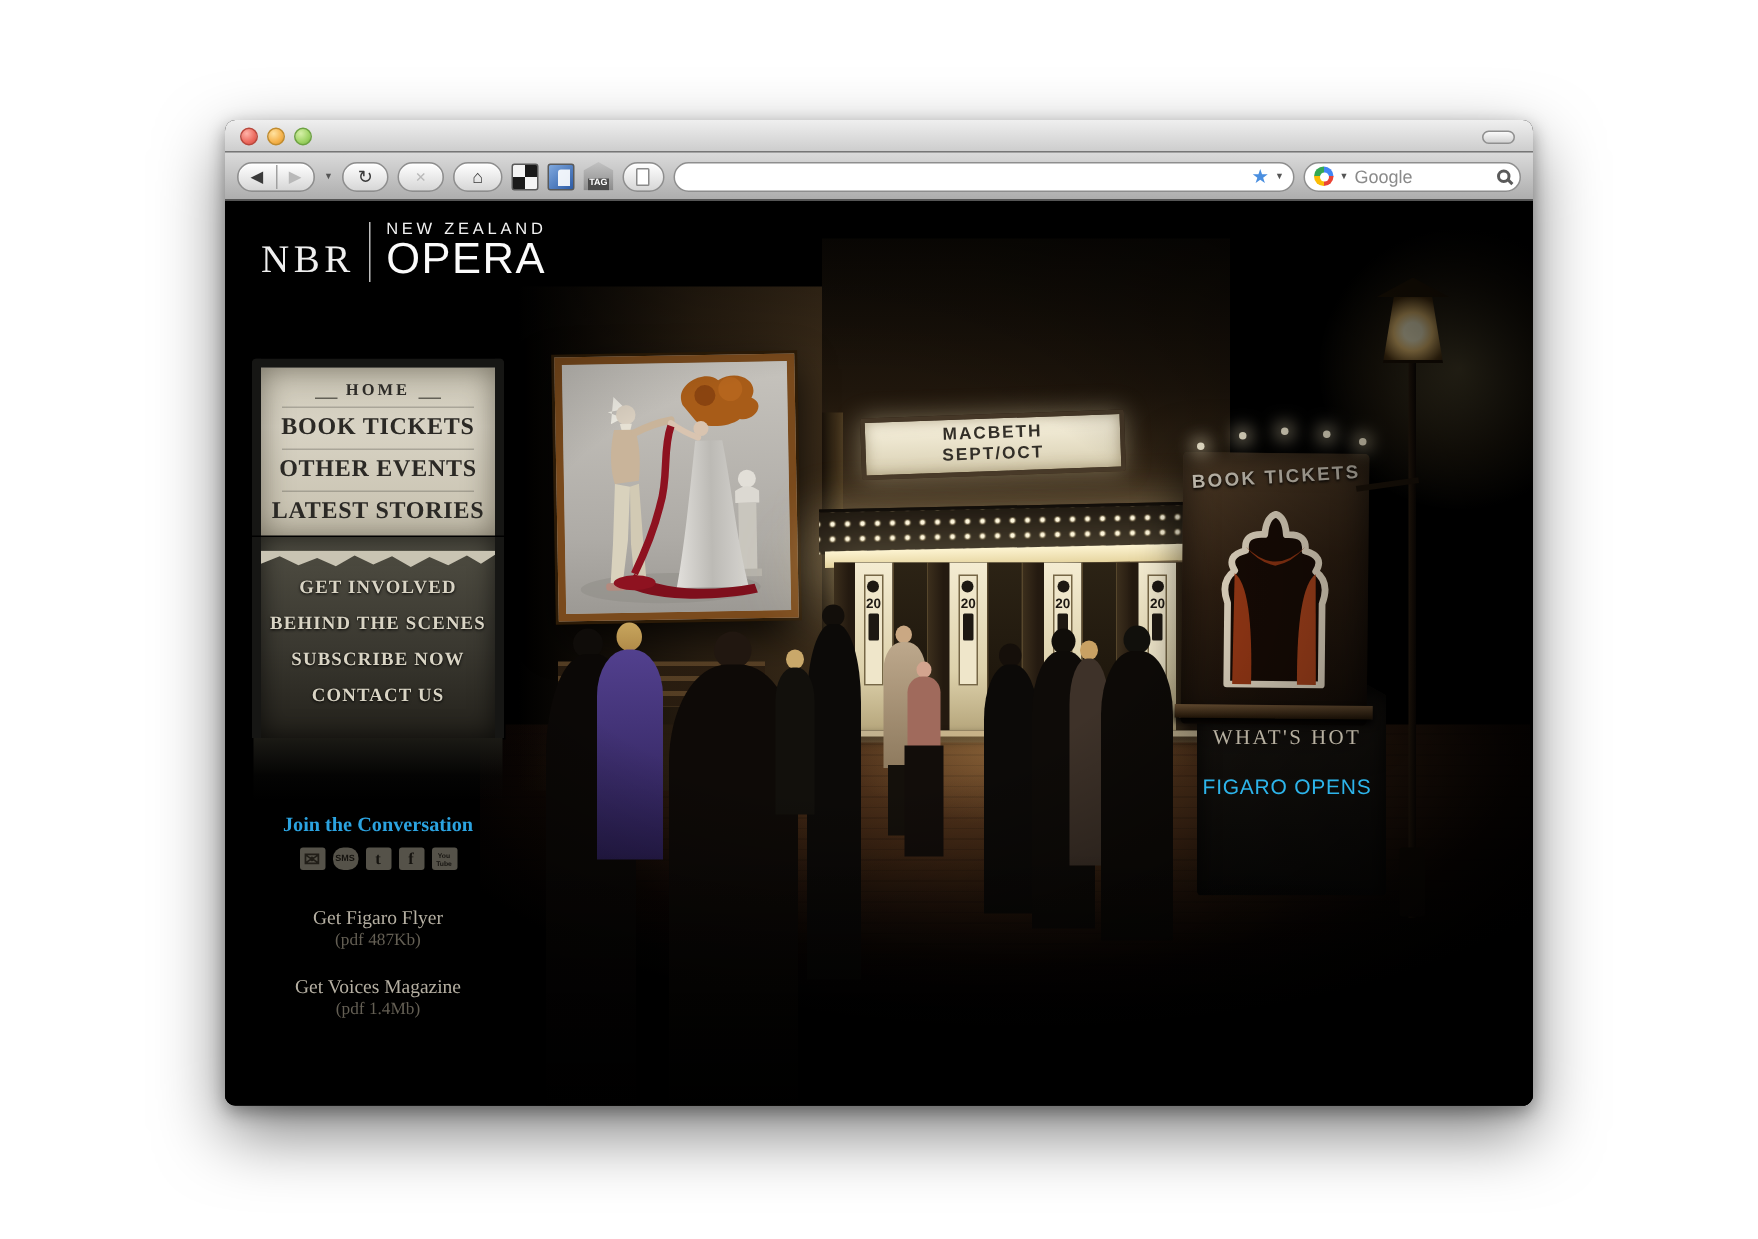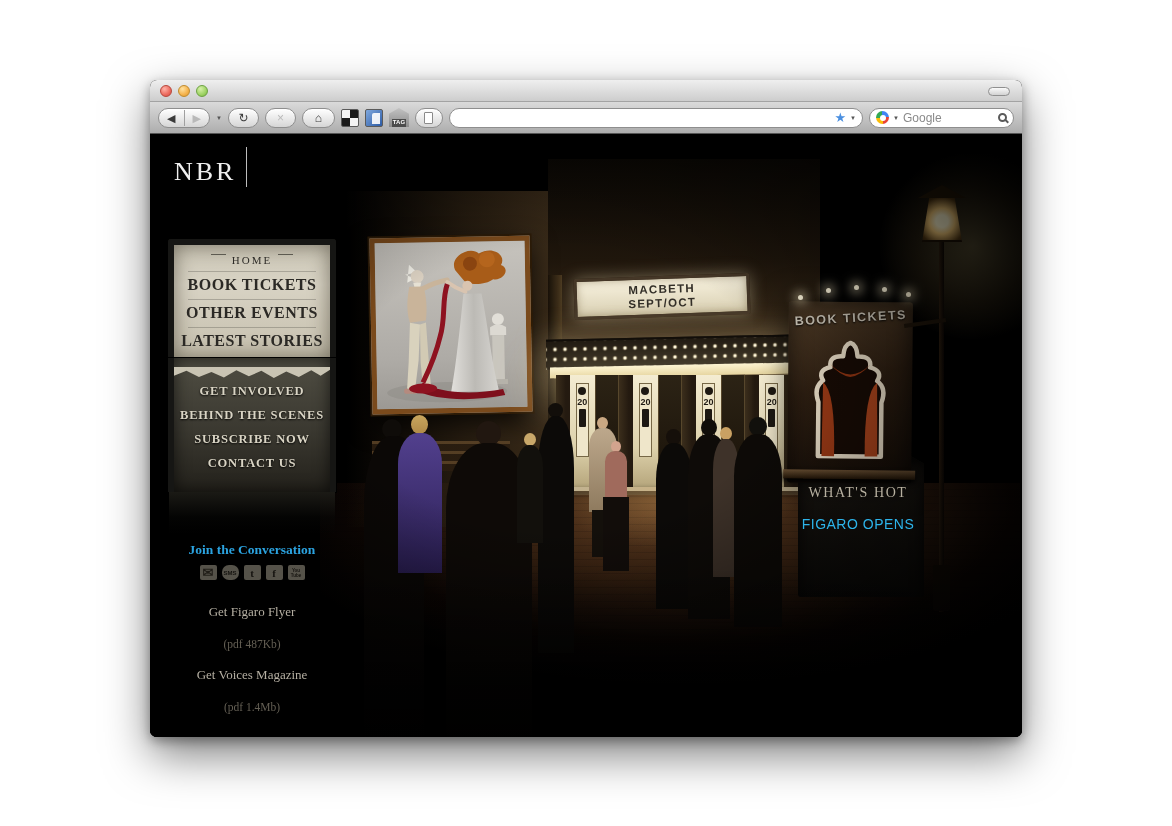--- a/index.html
+++ b/index.html
@@ -62,22 +62,22 @@
   #logo .bar { width:1px; height:40px; background:#bdbdbd; margin:0 10px; }
   #logo .sm { font-size:11px; color:#f2f2f2; letter-spacing:2.5px; }
   #logo .lg { font-size:29px; color:#fbfbfb; letter-spacing:1px; line-height:1; }
 
   
   #sidebar { position:absolute; left:18px; top:104px; width:168px; z-index:8; text-align:center; }
   .parchment { border:6px solid #161614; border-bottom:none; border-radius:3px 3px 0 0;
                background:linear-gradient(180deg,#cbc6b6,#d8d3c4 35%,#c6c0ae);
                box-shadow:inset 0 0 20px rgba(45,40,28,.55), 0 0 0 1px #000;
                padding:9px 0 8px; }
-  .m-home { display:flex; align-items:flex-start; justify-content:center; gap:6px;
-            font-weight:normal; font-size:11px; letter-spacing:2px; color:#2e2c28; }
+  .m-home { display:flex; align-items:flex-end; justify-content:center; gap:6px;
+            font-weight:bold; font-size:11px; letter-spacing:2px; color:#2e2c28; }
   .dash { width:15px; height:1px; background:rgba(40,38,32,.65); }
   .m-operas { font-weight:bold; font-size:27px; letter-spacing:1px; color:#262420; margin-top:1px; }
   .rule { height:1px; background:rgba(0,0,0,.20); width:82%; margin:5px auto 4px; }
   .m-big { font-weight:bold; font-size:16px; letter-spacing:.5px; color:#2b2925; }
   .darksec { border:6px solid #161614; border-top:none; border-bottom:none;
              background:linear-gradient(#504e43,#3a3830 55%,#23211b);
              box-shadow:inset 0 0 16px rgba(0,0,0,.65), 0 0 0 1px #000;
              padding:10px 0 12px; }
   .torn { height:11px; margin-top:-1px;
           background:#c9c4b3;
@@ -93,21 +93,21 @@
   .sicon { width:17px; height:15px; background:#555249; border-radius:2px; display:flex;
            align-items:center; justify-content:center; color:#15130f; font-weight:bold; }
   .sicon.mail { font-size:13px; line-height:13px; color:#211e18; }
   .sicon.sms  { border-radius:7px; font-size:6px; }
   .sicon.tw   { font-family:"Liberation Serif", serif; font-size:11px; }
   .sicon.fb   { font-family:"Liberation Serif", serif; font-size:11px; }
   .sicon.yt   { flex-direction:column; font-size:4.5px; line-height:5px; }
 
   .dlblock { margin-top:24px; font-family:"Liberation Serif", serif; }
   .dl-label { font-size:13px; color:#b5afa2; }
-  .dl-meta  { font-size:11.5px; color:#645f54; margin-top:18px; }
+  .dl-meta  { font-size:11.5px; color:#645f54; margin-top:1px; }
   .dl-gap { height:17px; }
 
   
   #scene { position:absolute; inset:0; }
   .abs { position:absolute; }
 
   .ground { left:170px; top:348px; width:700px; height:258px;
             background:radial-gradient(ellipse 60% 70% at 52% 8%, #6b4526 0%, #3a2312 42%, #0d0603 78%, #000 100%); }
   .ground::after { content:""; position:absolute; inset:0; opacity:.35;
             background:repeating-linear-gradient(180deg, transparent 0 6px, rgba(0,0,0,.35) 6px 7px); }
@@ -430,20 +430,24 @@
 
       <div class="abs whatshot">
         <div class="wh-head">WHAT'S HOT</div>
         <div class="wh-title">FIGARO OPENS</div>
       </div>
     </div>
 
     <div id="logo">
       <span class="nbr">NBR</span>
       <span class="bar"></span>
+      <span>
+        <div class="sm">NEW ZEALAND</div>
+        <div class="lg">OPERA</div>
+      </span>
     </div>
 
     <div id="sidebar">
       <div class="parchment serif">
         <div class="m-home">
           <span class="dash"></span>
           <span>HOME</span>
           <span class="dash"></span>
         </div>
         <div class="rule"></div>

